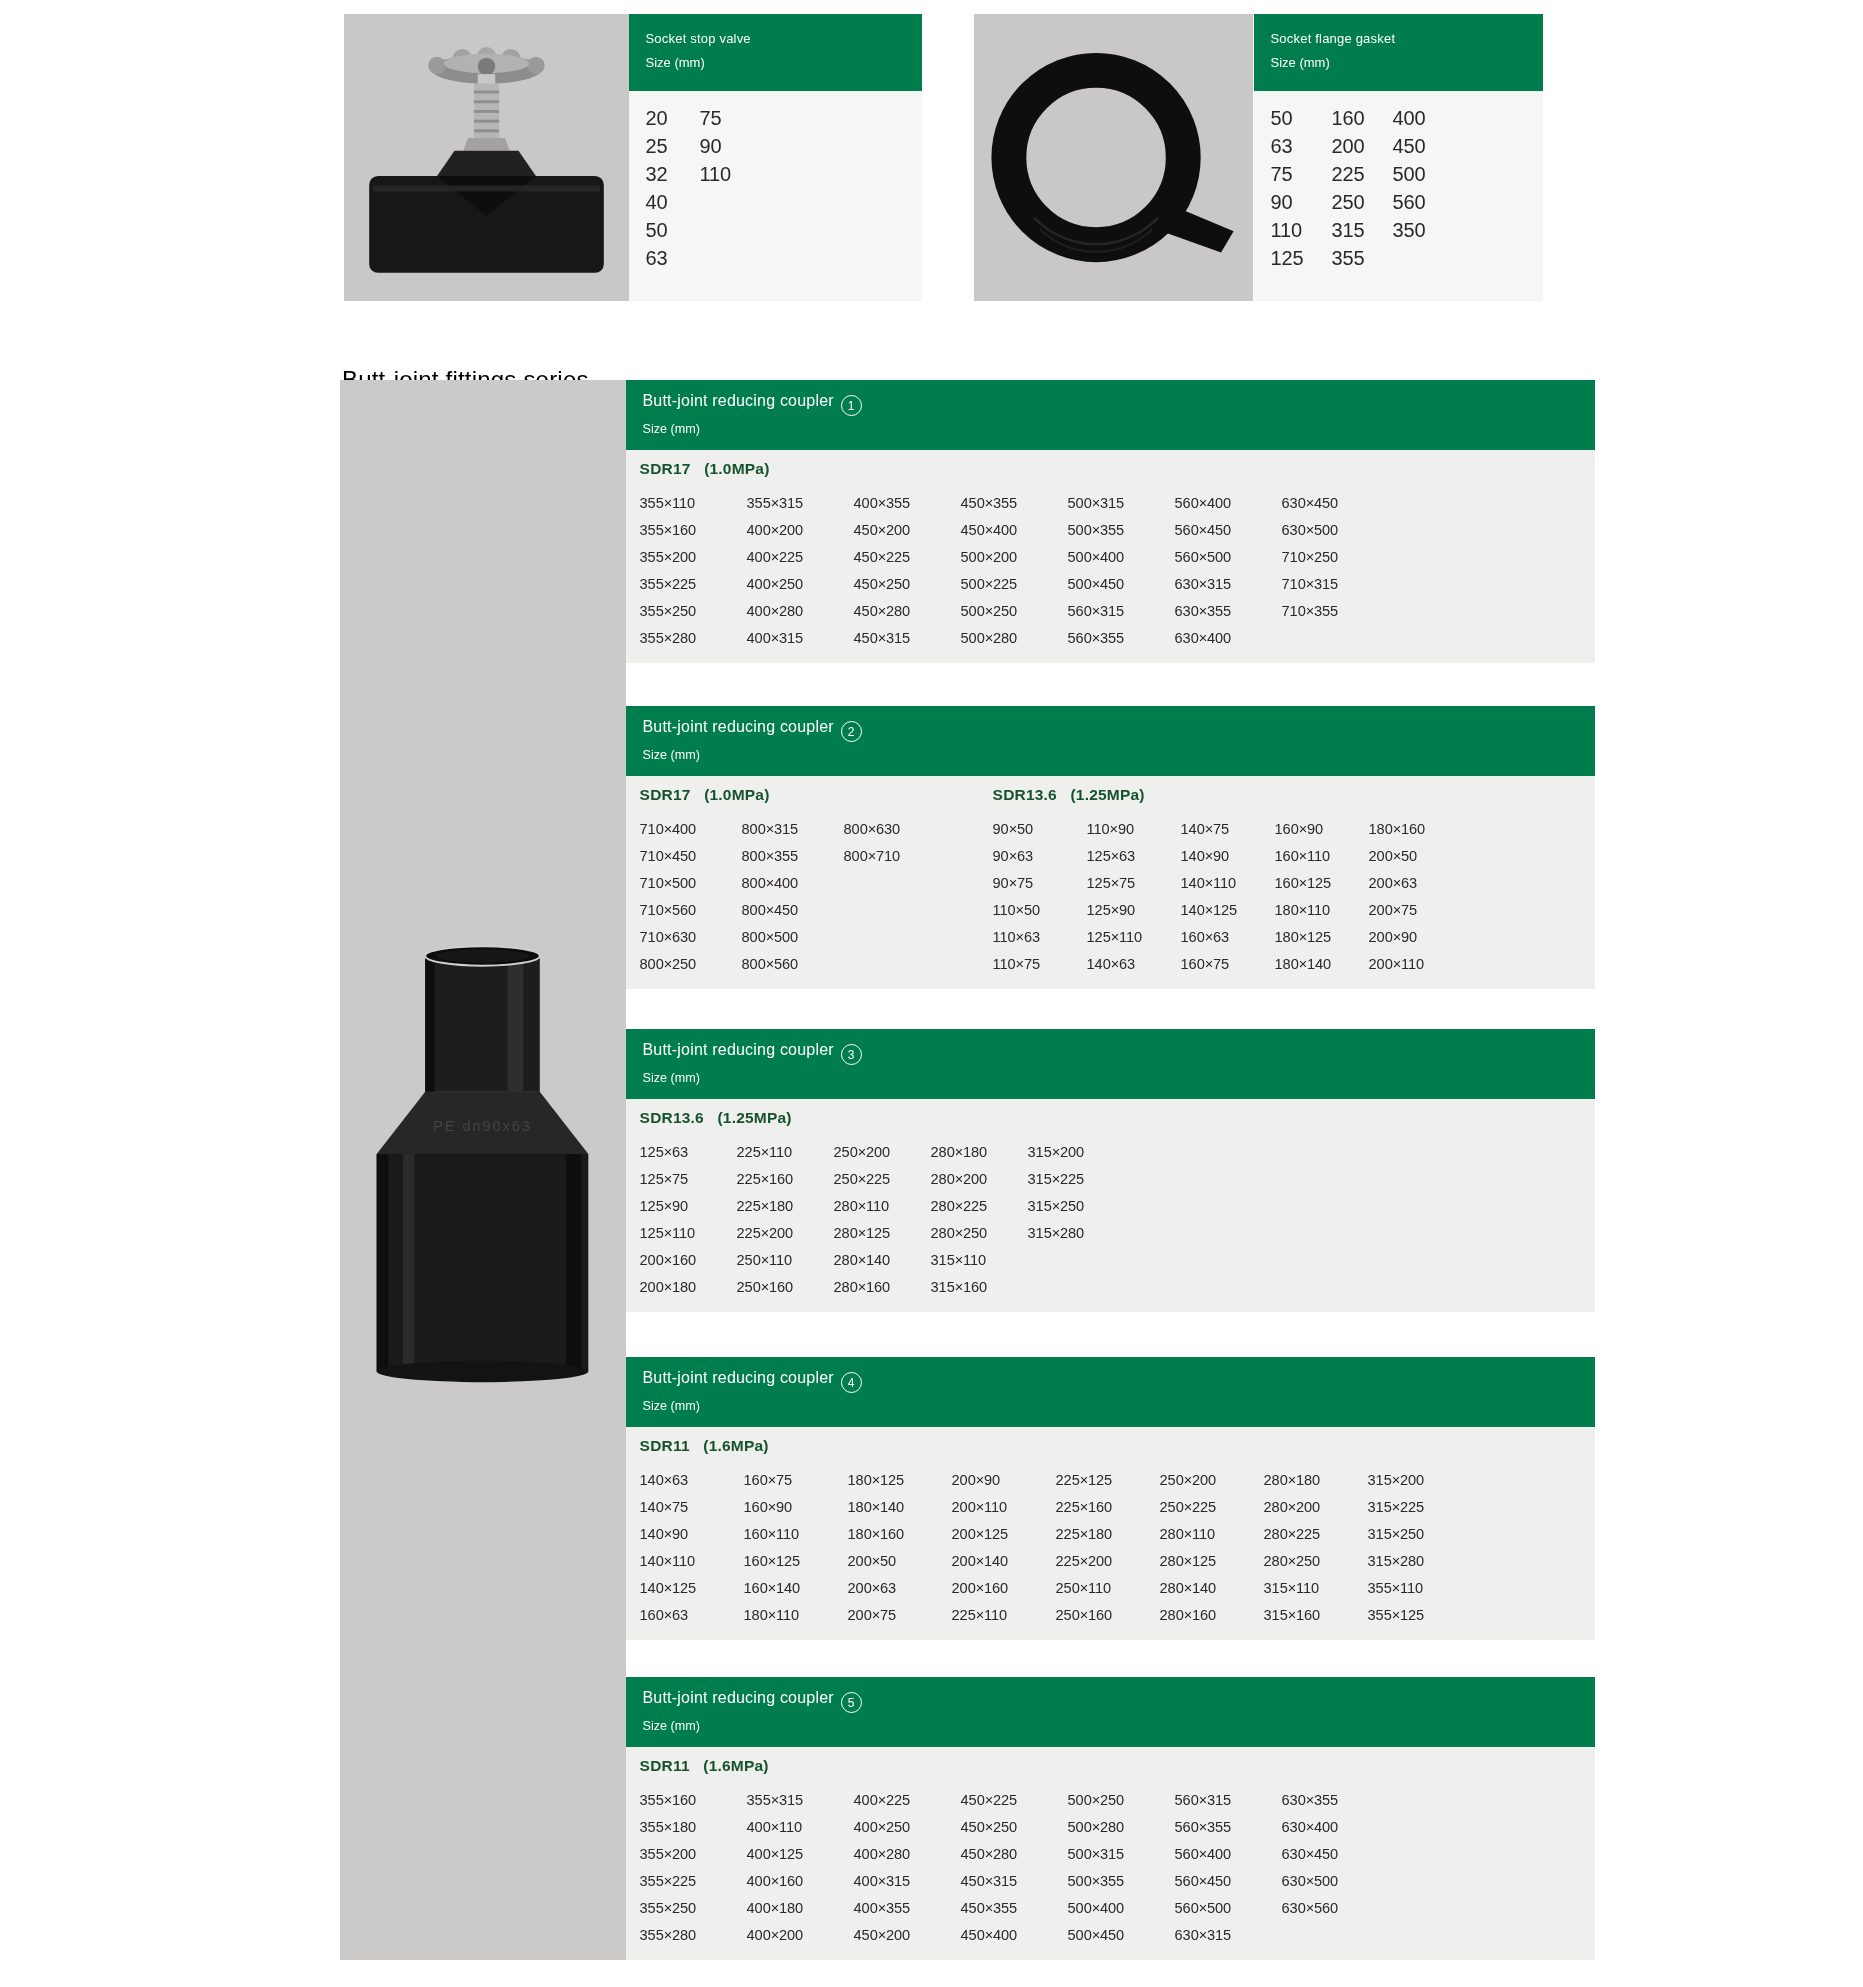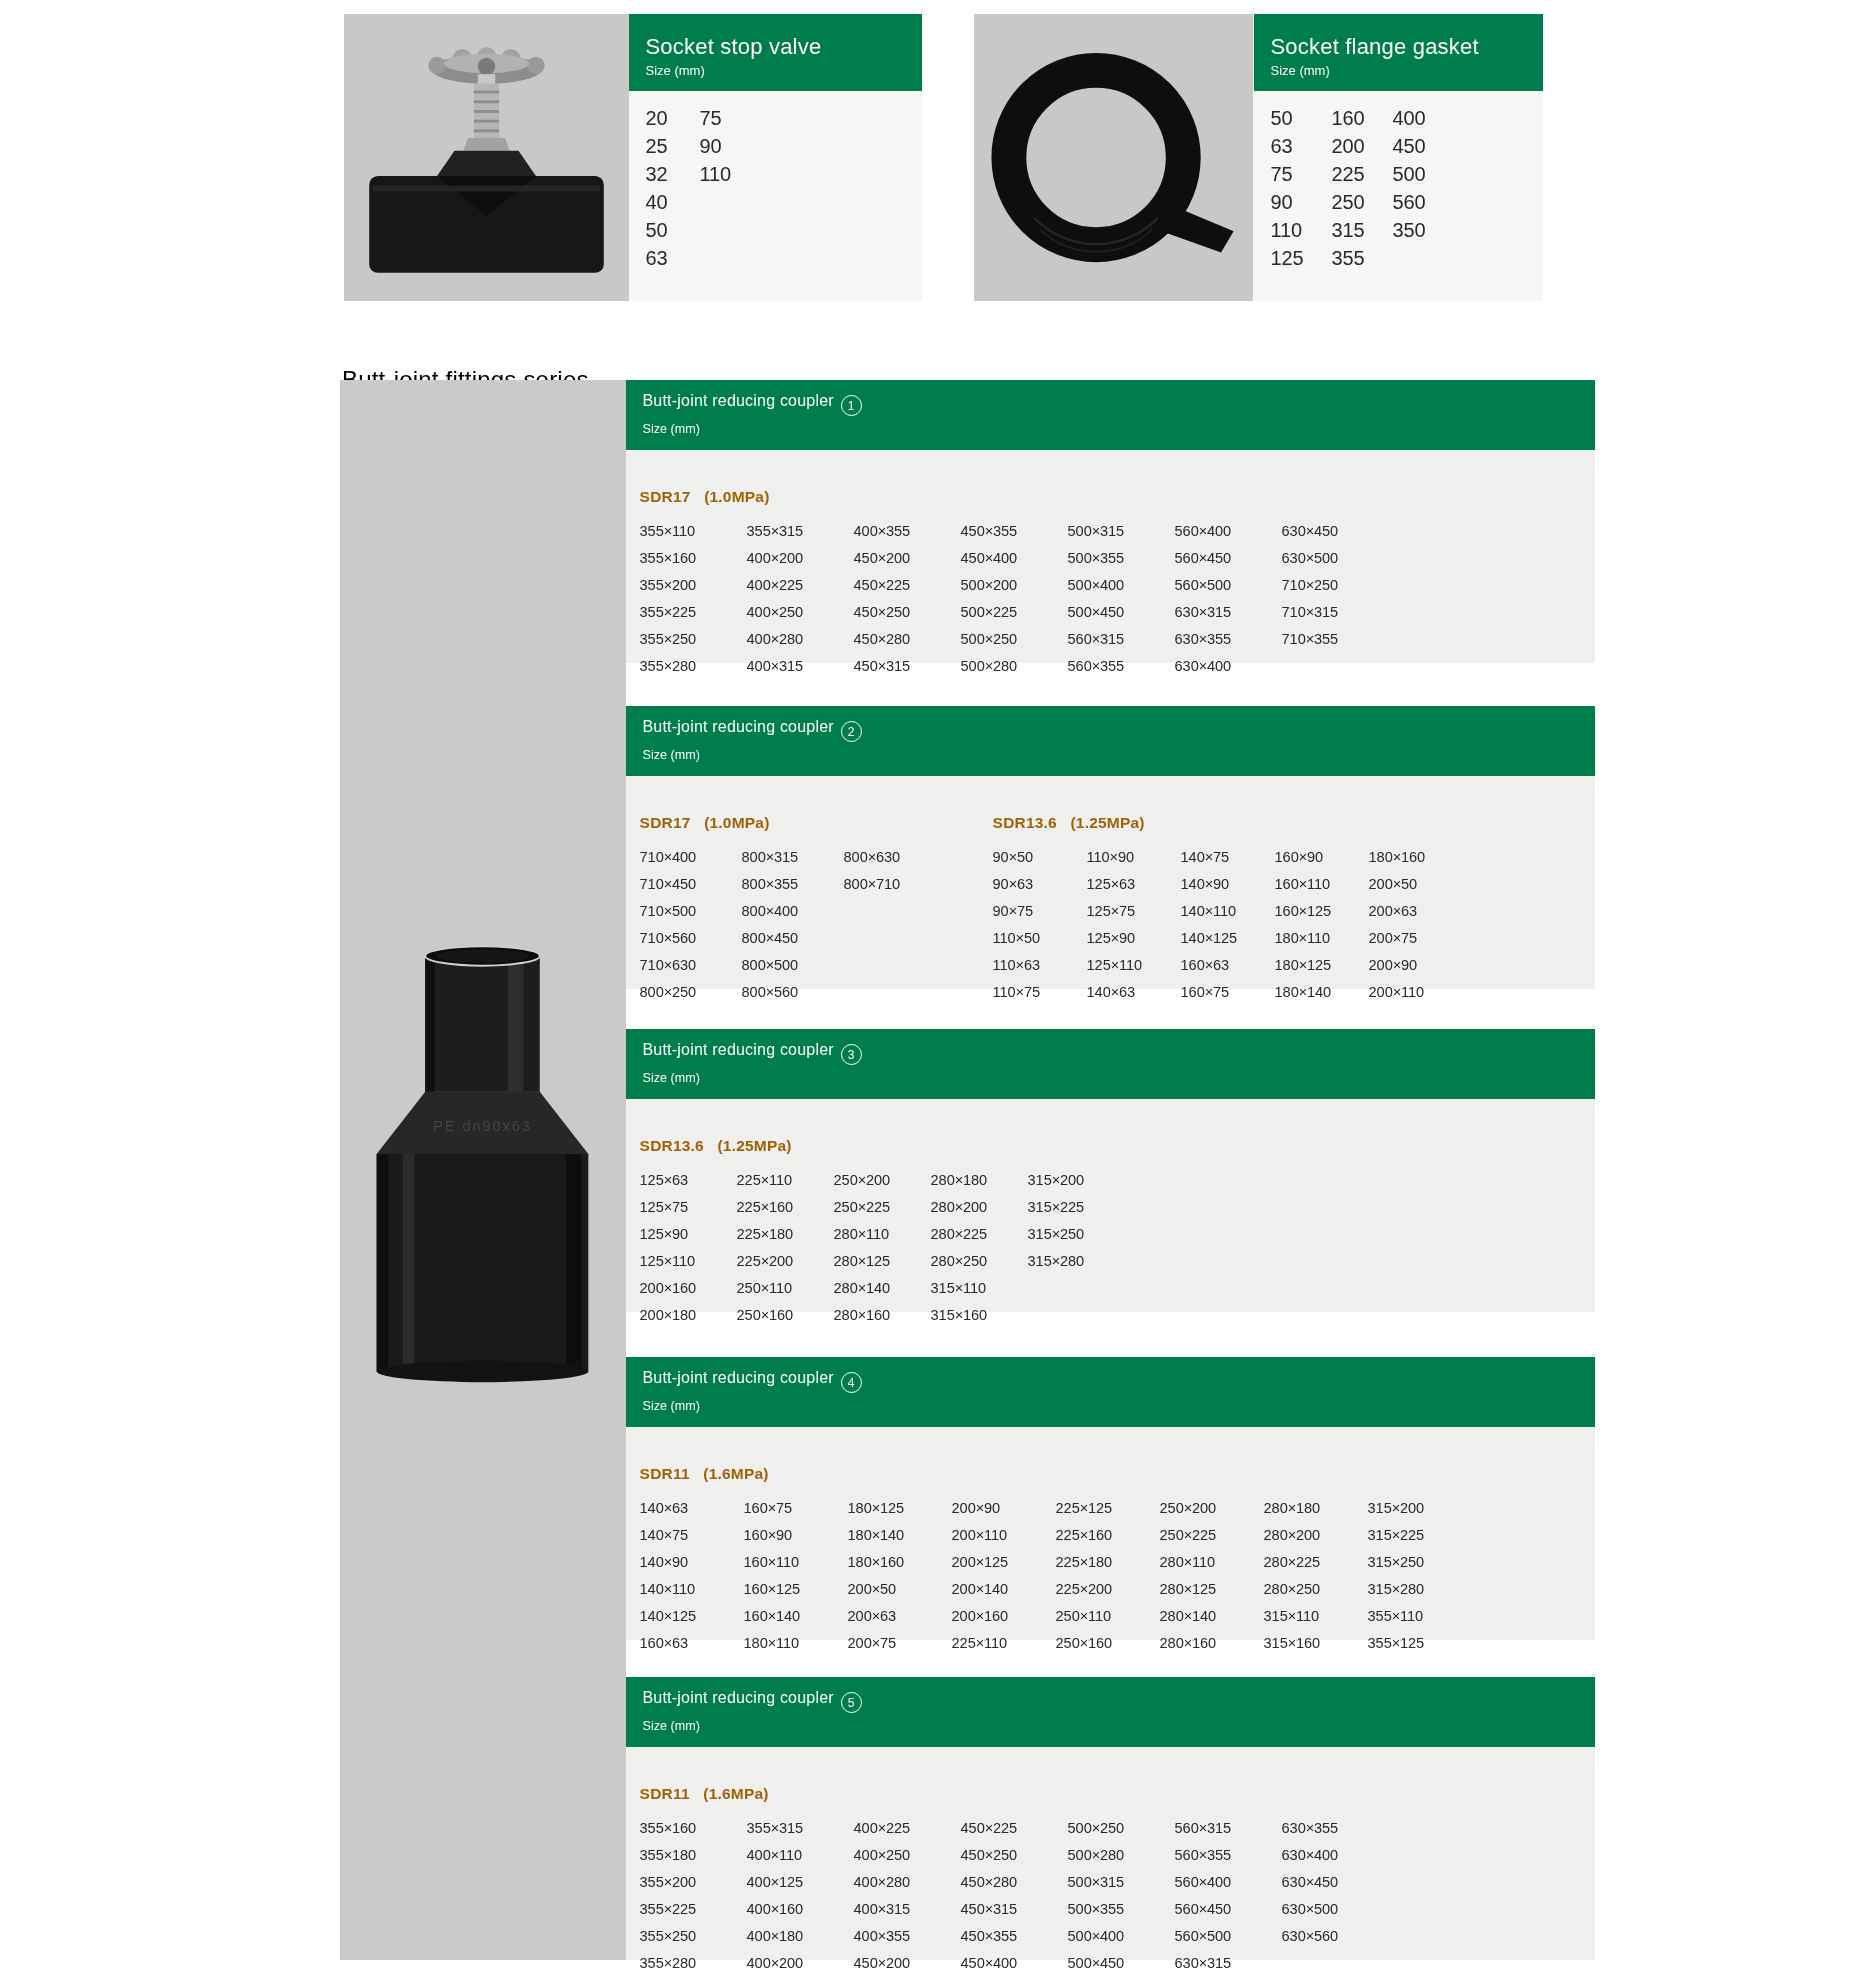--- a/index.html
+++ b/index.html
@@ -4,21 +4,21 @@
 <style>
   html,body{margin:0;padding:0;background:#ffffff;}
   .page{
     position:relative;width:1863px;height:1987px;background:#ffffff;overflow:hidden;
     font-family:"Liberation Sans",sans-serif;color:var(--ink,#2b2826);
     --green:#007d4c;--imgbg:#c9c8c7;--colbg:#cbcac9;--tblbg:#efefed;--cardbg:#f6f6f4;--ink:#2b2826;
   }
   .abs{position:absolute;}
   
   .ghead{background:var(--green);color:#fff;padding:0 0 0 16.5px;box-sizing:border-box;}
-  .ghead .gtitle{font-size:22px;line-height:19.4px;padding-top:23px;letter-spacing:0.2px;}
+  .ghead .gtitle{font-size:13px;line-height:19.4px;padding-top:15px;letter-spacing:0.2px;}
   .ghead .gsub{font-size:13px;line-height:15.5px;padding-top:6.8px;}
   .badge{
     display:inline-flex;align-items:center;justify-content:center;
     width:19.4px;height:19.4px;border:1.2px solid #fff;border-radius:50%;
     font-size:12px;line-height:1;margin-left:6.8px;vertical-align:-3.9px;
   }
   
   .card-img{background:var(--imgbg);}
   .card-tbl{background:var(--cardbg);box-sizing:border-box;}
   .card-tbl .ghead{height:77px;}
@@ -28,21 +28,21 @@
   
   .section-heading{font-size:24px;line-height:29px;color:#000000;letter-spacing:0.2px;margin-top:45px;}
   .bj-left{background:var(--colbg);}
   .bj-table{width:969px;background:var(--tblbg);}
   .bj-table .ghead{height:70px;}
   .bj-table .ghead .gtitle{font-size:16px;padding-top:10.7px;}
   .bj-table .ghead .gsub{font-size:12.6px;padding-top:5.8px;}
   .bj-body{padding:9.7px 0 0 13.6px;box-sizing:border-box;height:213px;}
   .blocks{display:flex;align-items:flex-start;}
   .block2{margin-left:47px;}
-  .spec-line{height:30px;font-size:15.5px;font-weight:bold;color:#a16207;letter-spacing:0.2px;margin-top:28px;}
+  .spec-line{height:30px;font-size:15.5px;font-weight:bold;color:#14532d;letter-spacing:0.2px;}
   .spec-press{margin-left:13.6px;}
   .size-grid{display:block;}
   .size-row{display:grid;grid-template-columns:repeat(var(--cols,7),var(--colw,107px));}
   .size-cell{font-size:14.6px;line-height:27px;letter-spacing:-0.1px;white-space:nowrap;}
   svg{display:block;}
 </style>
 </head>
 <body>
 
 <div class="page" style="--green: #007d4c; --imgbg: #c9c8c7; --colbg: #cbcac9; --tblbg: #efefed; --cardbg: #f6f6f4; --ink: #2b2826;">

